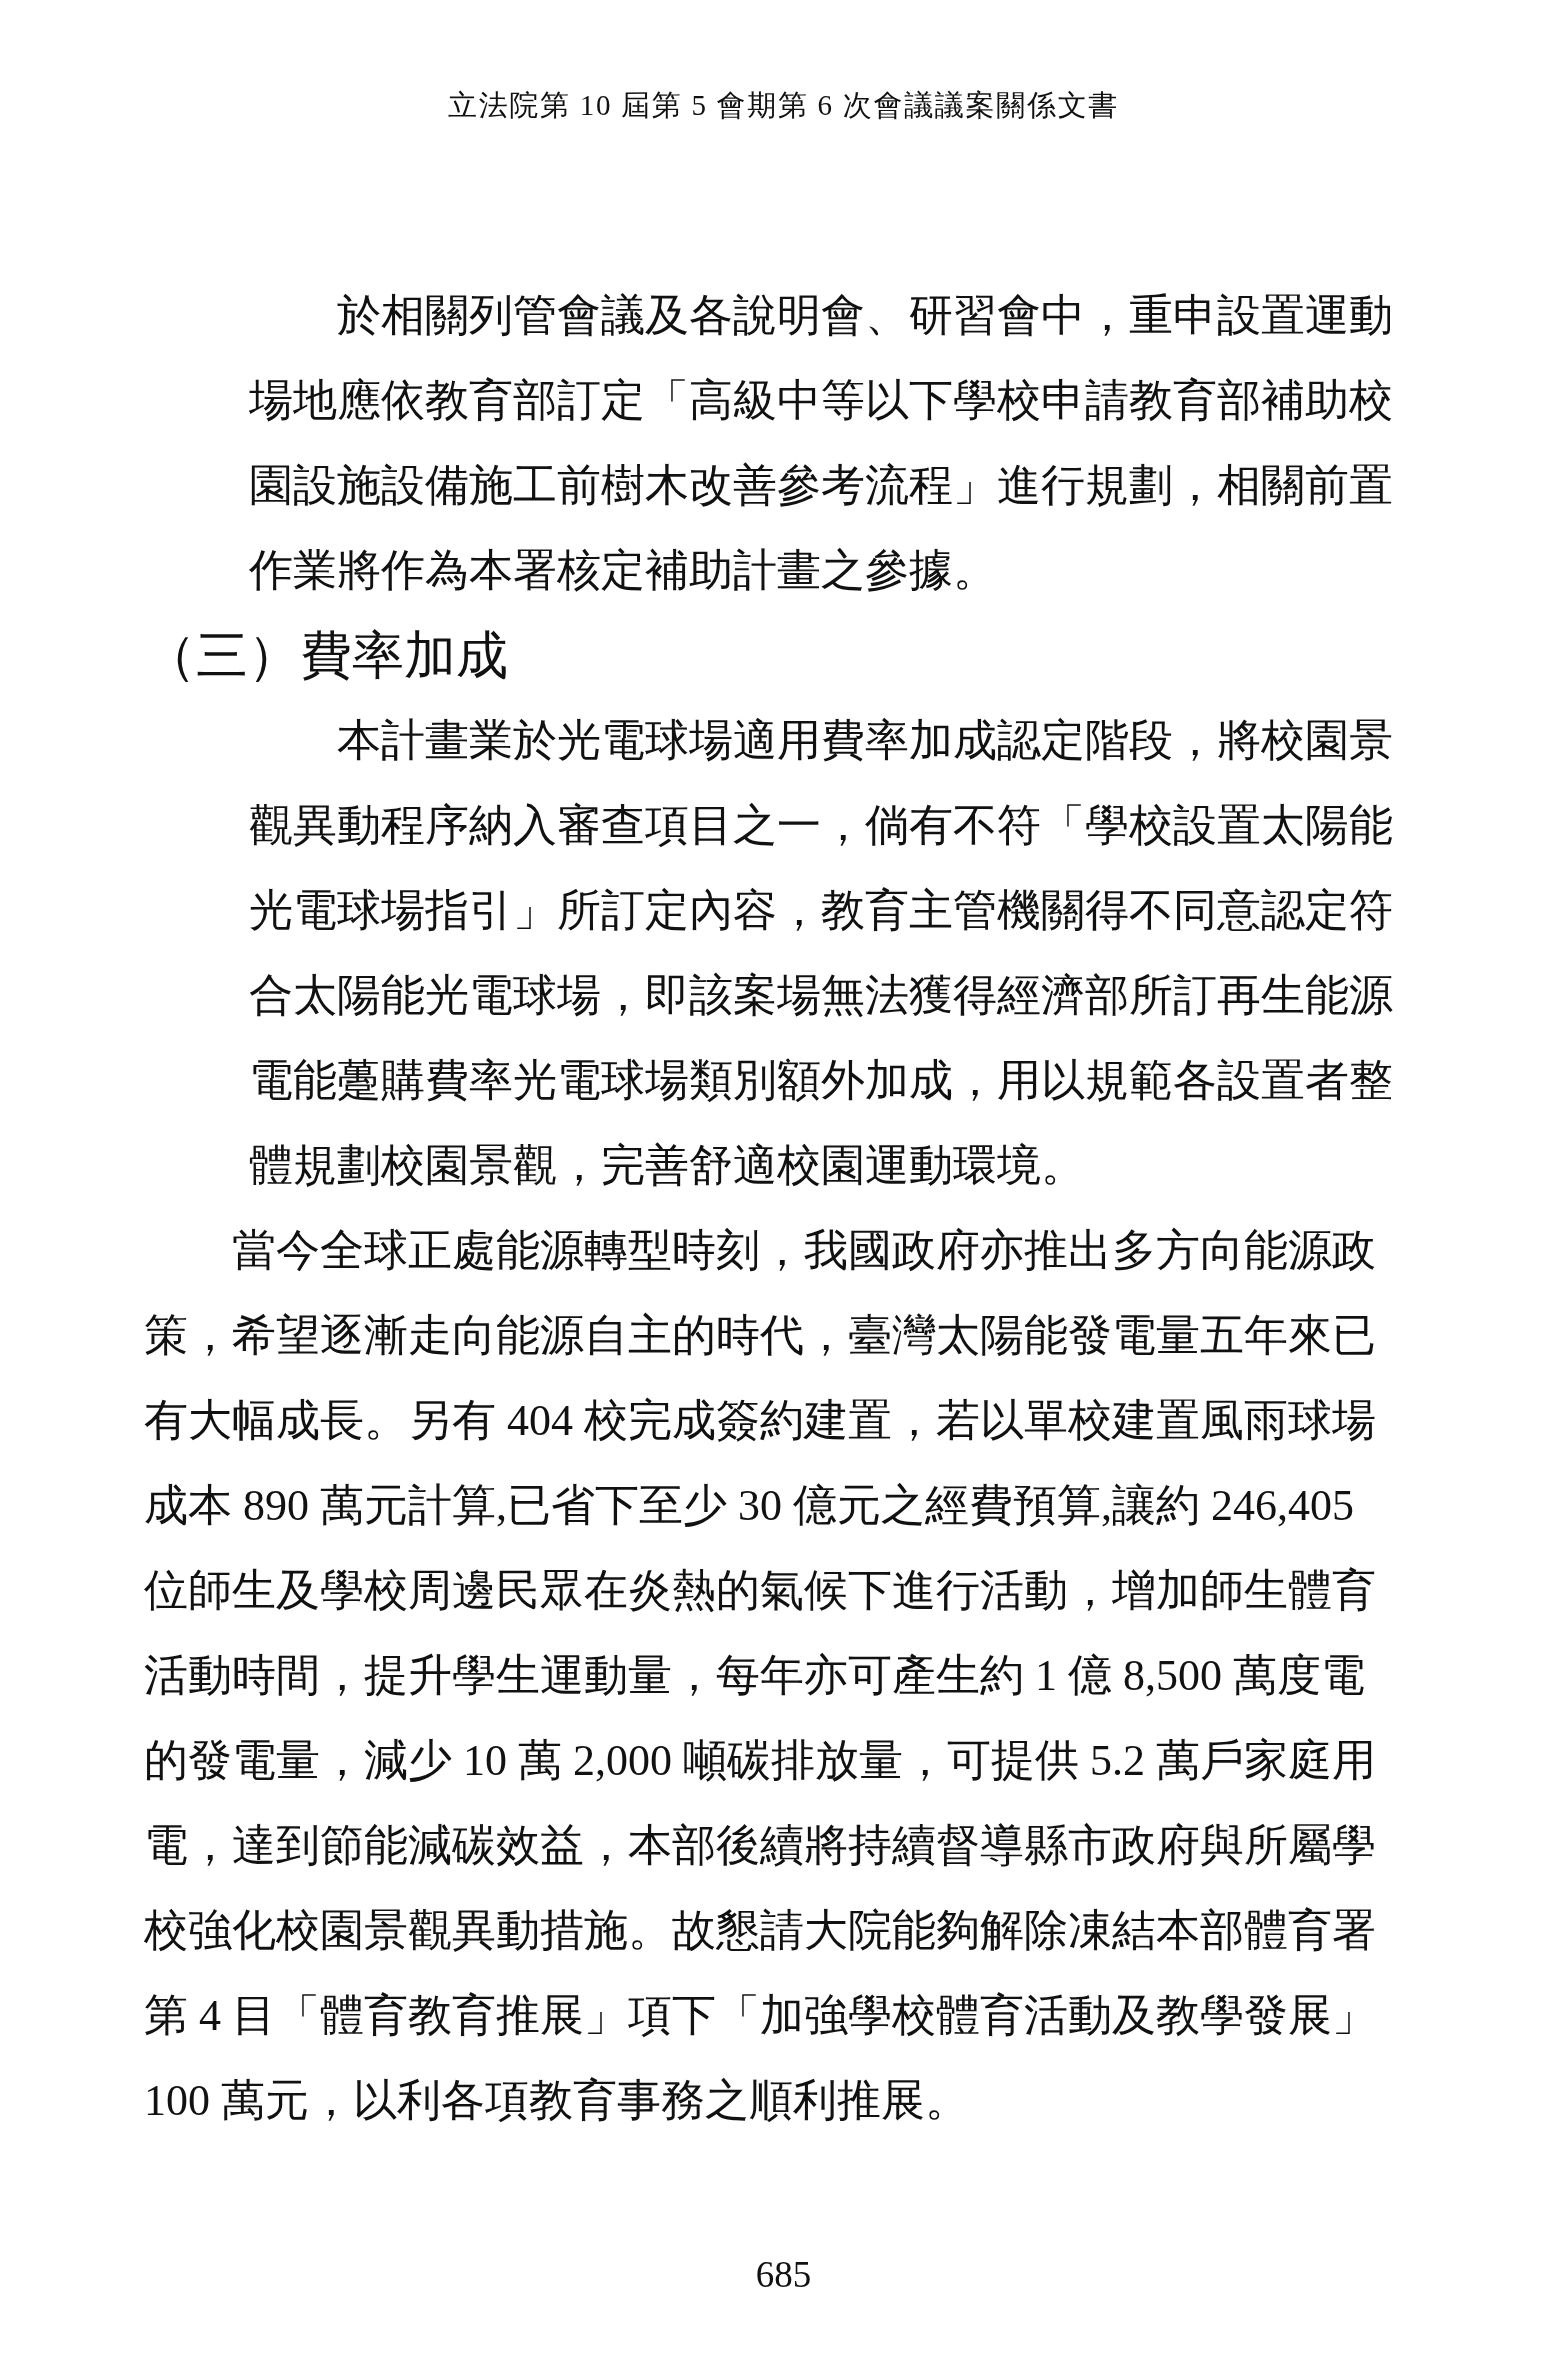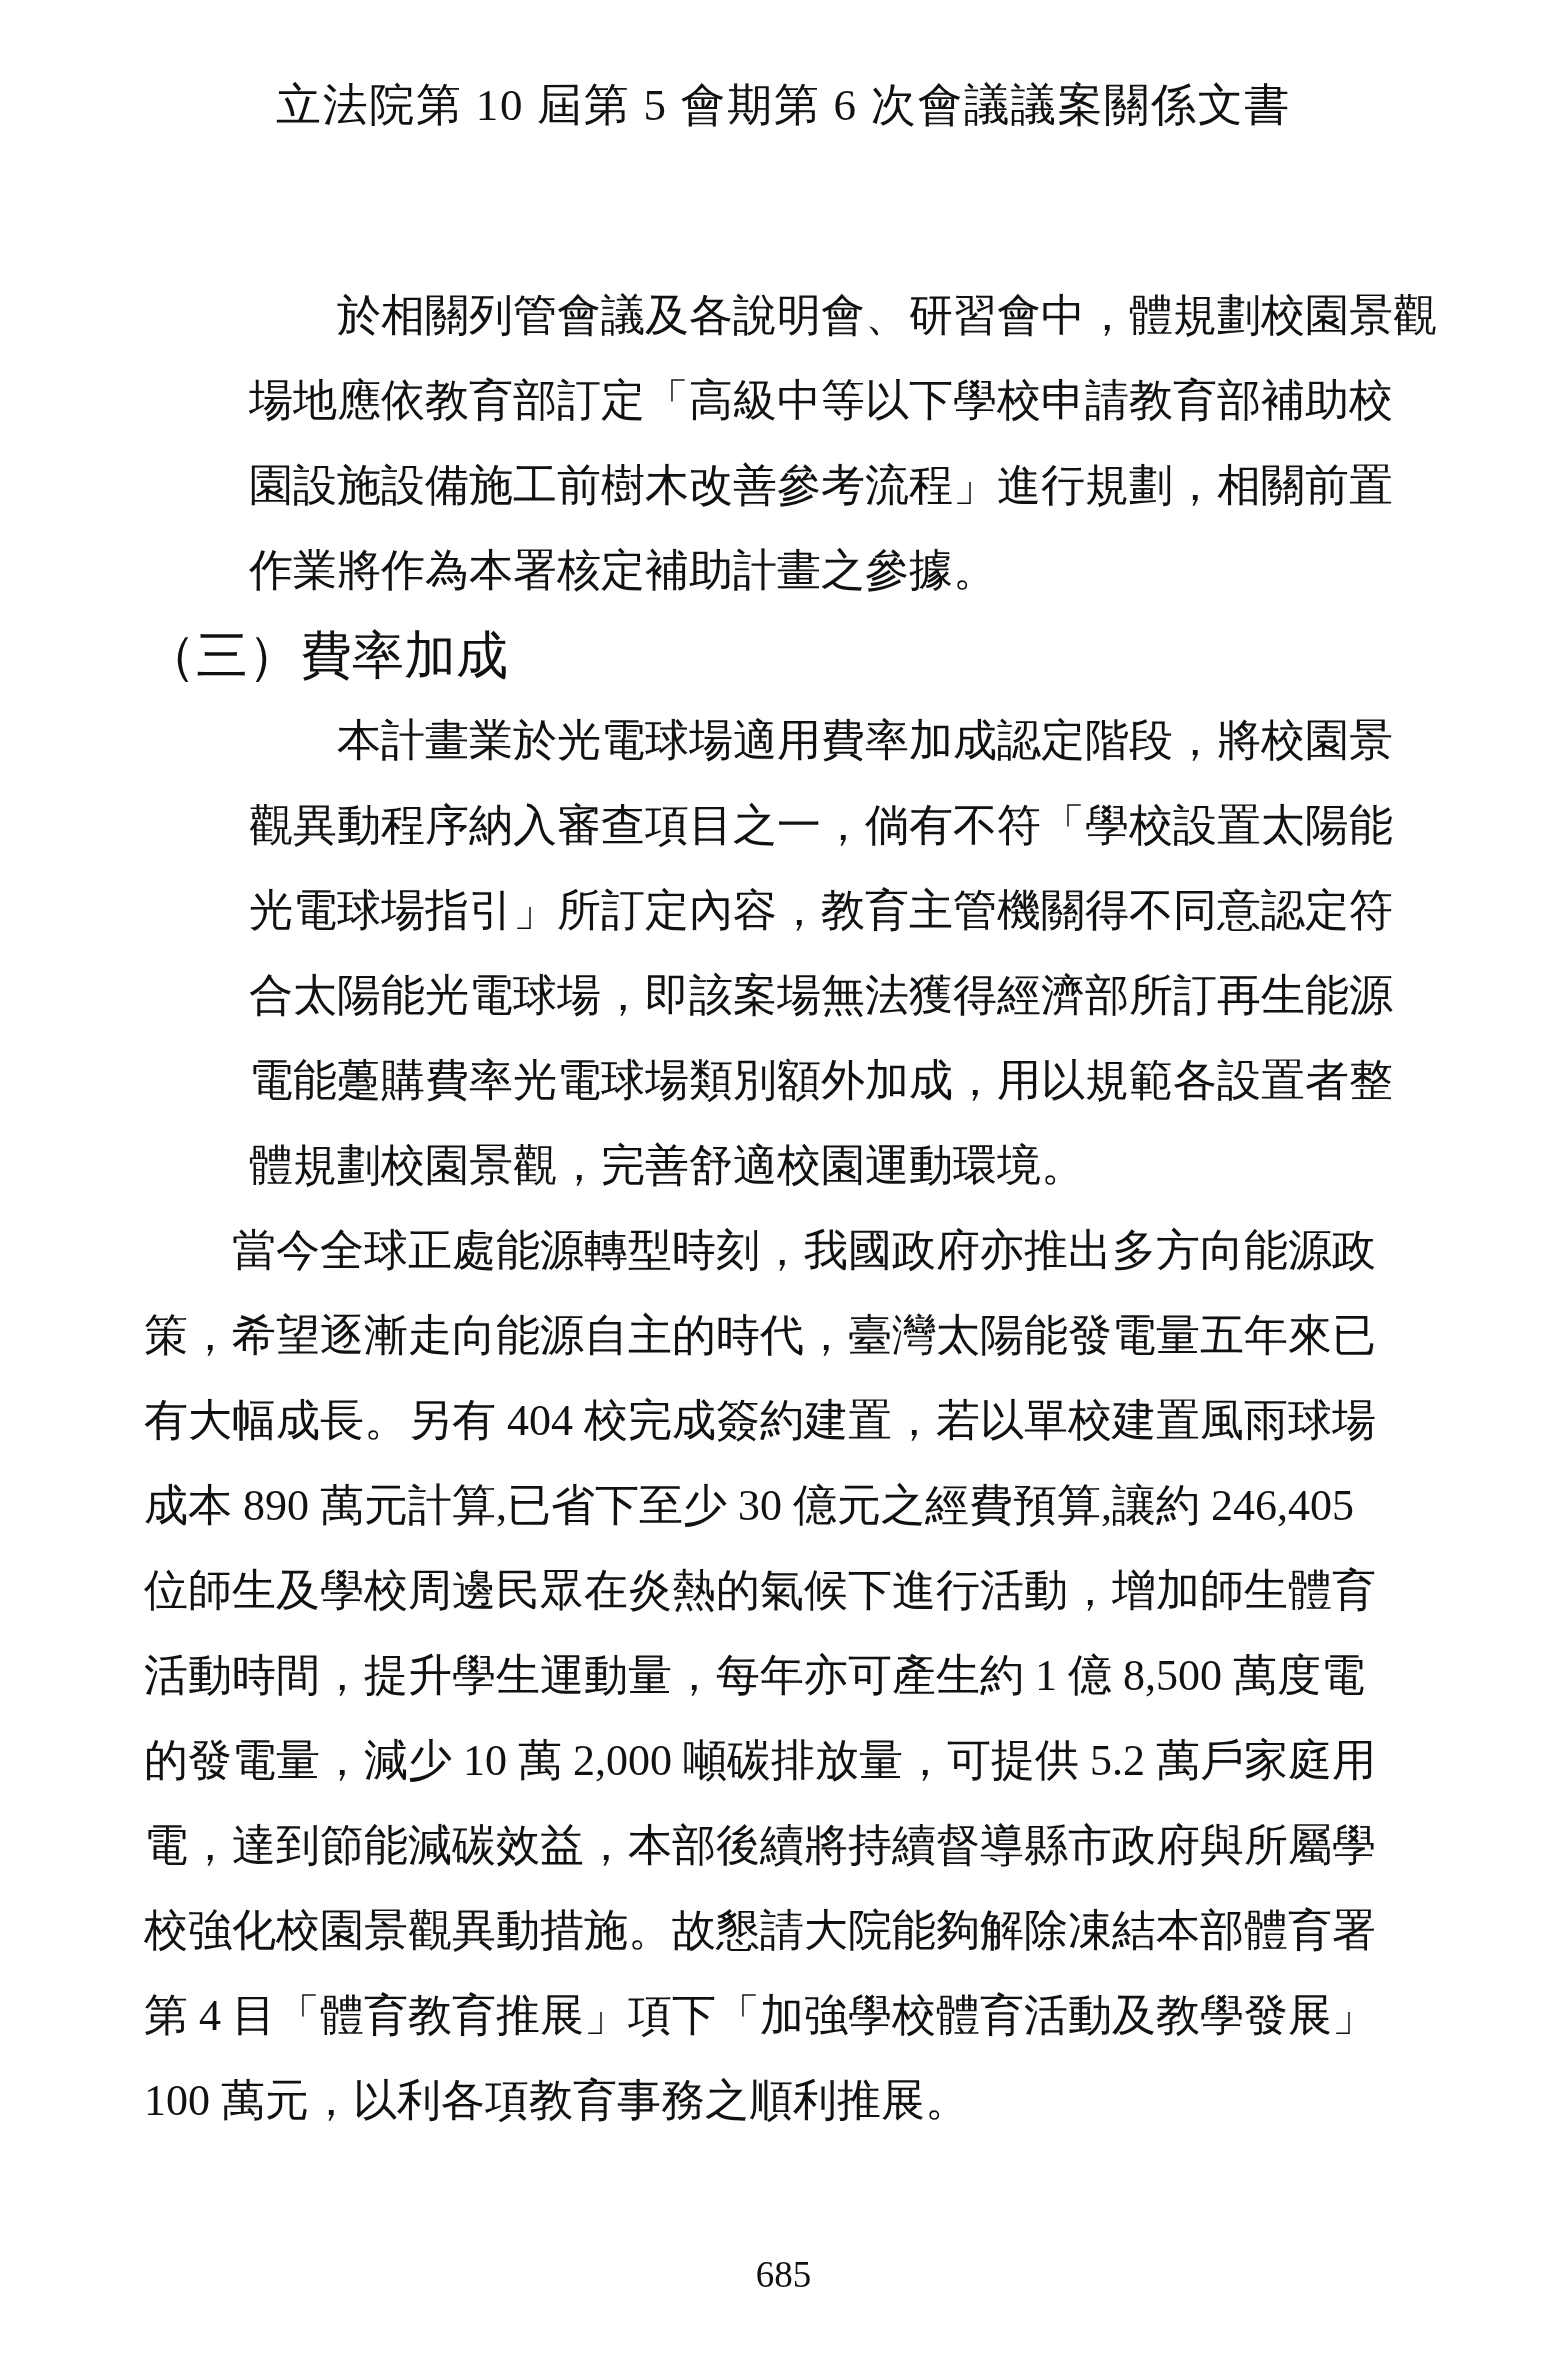--- a/index.html
+++ b/index.html
@@ -15,21 +15,21 @@
     color: #111111;
     font-family: "Liberation Serif", "DejaVu Serif", serif;
     overflow: hidden;
   }
   .doc-header {
     position: absolute;
     top: 79px;
     left: 0;
     width: 100%;
     text-align: center;
-    font-size: 45px;
+    font-size: 29px;
     line-height: 52px;
     letter-spacing: 1.7px;
     white-space: nowrap;
   }
   .doc-body {
     position: absolute;
     top: 273px;
     left: 144px;
     width: 1250px;
     font-size: 44px;
@@ -75,21 +75,21 @@
 </head>
 <body>
 
 <div class="page">
 
   <div class="doc-header">立法院第 10 屆第 5 會期第 6 次會議議案關係文書</div>
 
   <div class="doc-body">
 
     <p class="para nested">
-      <span class="line indent">於相關列管會議及各說明會、研習會中，體規劃校園景觀</span>
+      <span class="line indent">於相關列管會議及各說明會、研習會中，重申設置運動</span>
       <span class="line">場地應依教育部訂定「高級中等以下學校申請教育部補助校</span>
       <span class="line">園設施設備施工前樹木改善參考流程」進行規劃，相關前置</span>
       <span class="line">作業將作為本署核定補助計畫之參據。</span>
     </p>
 
     <h3 class="heading">（三）費率加成</h3>
 
     <p class="para nested">
       <span class="line indent">本計畫業於光電球場適用費率加成認定階段，將校園景</span>
       <span class="line">觀異動程序納入審查項目之一，倘有不符「學校設置太陽能</span>

